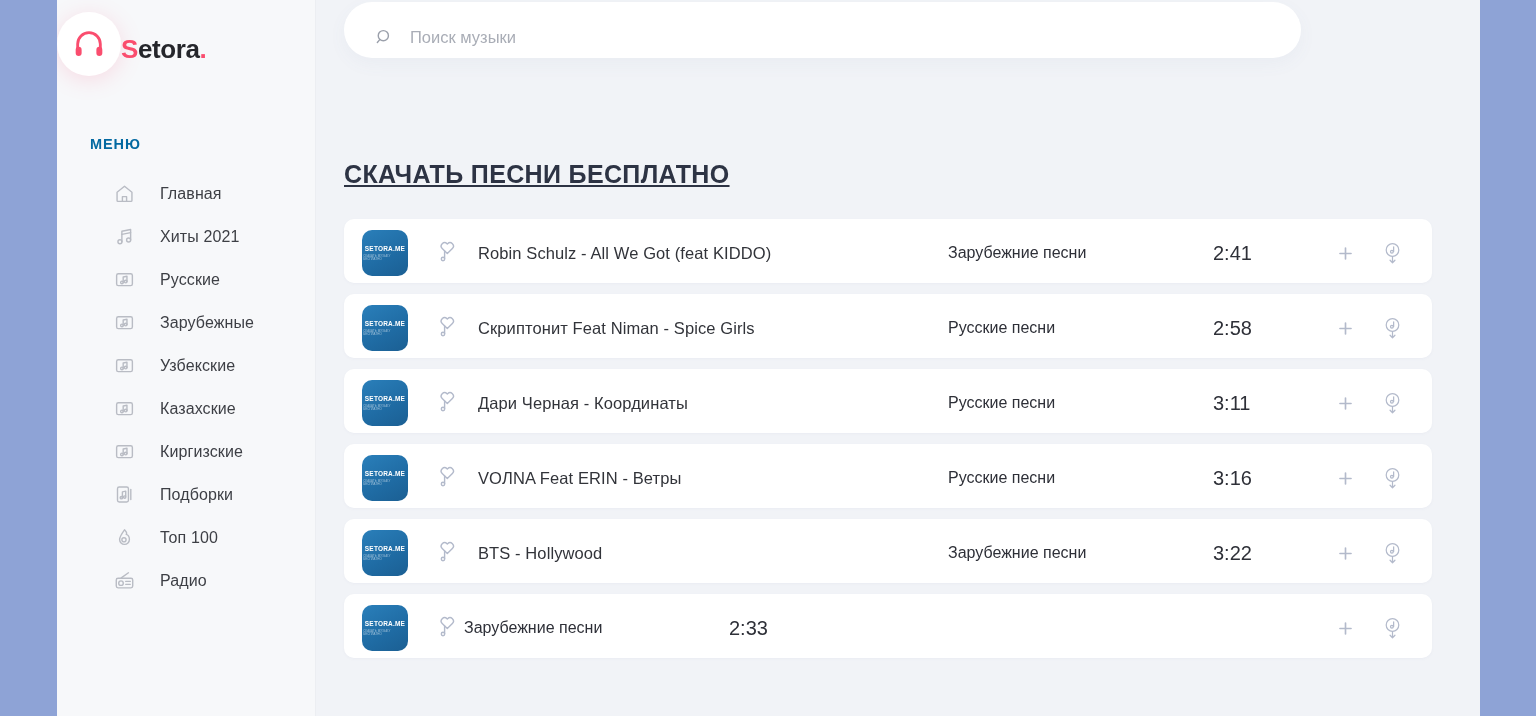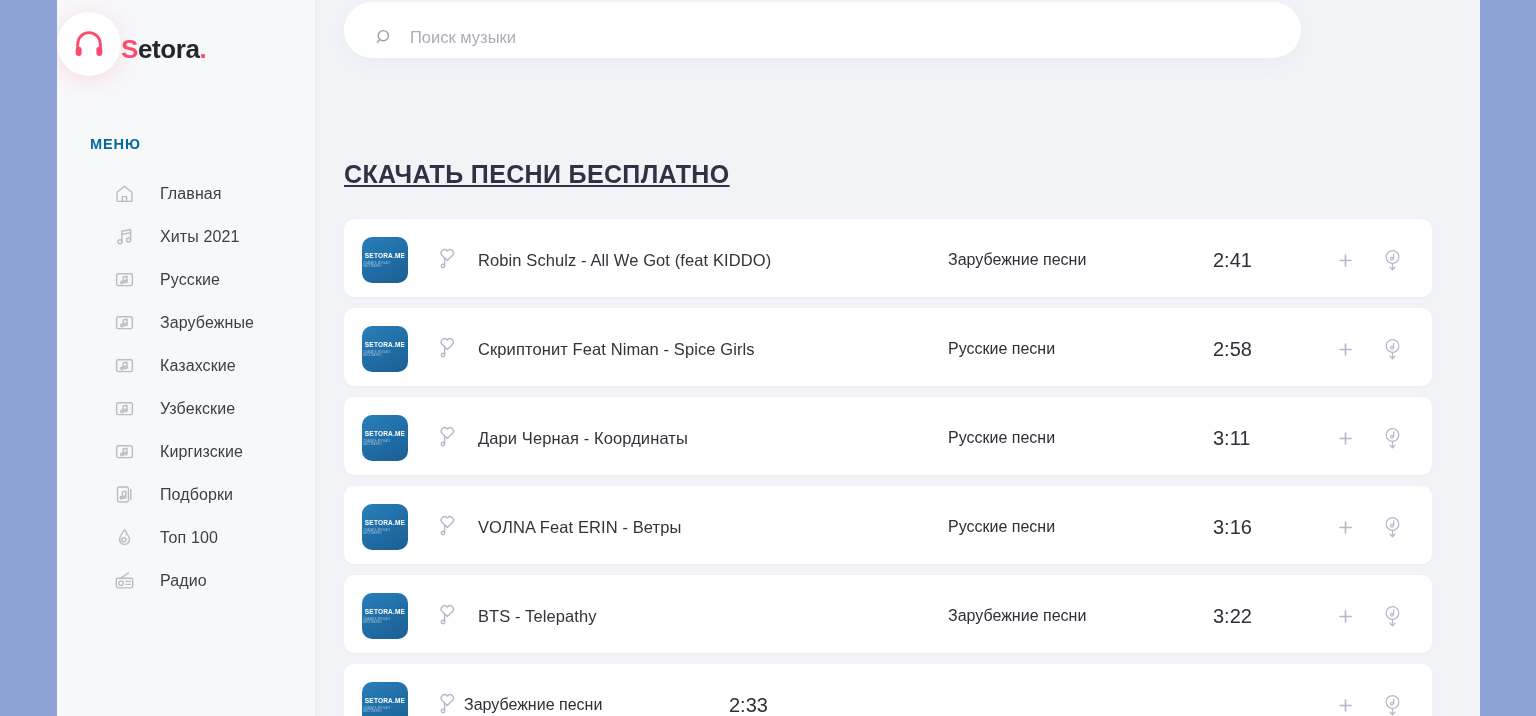--- a/index.html
+++ b/index.html
@@ -158,21 +158,21 @@
   }
 
   .track-list {
     position: absolute;
     left: 28px;
     top: 195px;
     width: 1088px;
   }
 
   .track-row {
-    height: 78px;
+    height: 64px;
     background: #ffffff;
     border-radius: 10px;
     margin-bottom: 11px;
     display: flex;
     align-items: center;
     padding: 4px 28px 0 18px;
     box-shadow: 0 1px 3px rgba(110, 124, 160, 0.05);
     cursor: pointer;
   }
 
@@ -329,33 +329,33 @@
 
       <div class="menu-item">
         <span class="mi-icon">
           <svg width="21" height="21" viewBox="0 0 24 24" fill="none" stroke="currentColor" stroke-width="1.6" stroke-linecap="round" stroke-linejoin="round">
             <rect x="3" y="5.5" width="18" height="13.5" rx="2"></rect>
             <path d="M10.5 15.3V9.2l4.3-.9v6"></path>
             <circle cx="9.1" cy="15.4" r="1.5"></circle>
             <circle cx="13.4" cy="14.4" r="1.5"></circle>
           </svg>
         </span>
-        <span class="mi-label">Казахские</span>
+        <span class="mi-label">Узбекские</span>
       </div>
 
       <div class="menu-item">
         <span class="mi-icon">
           <svg width="21" height="21" viewBox="0 0 24 24" fill="none" stroke="currentColor" stroke-width="1.6" stroke-linecap="round" stroke-linejoin="round">
             <rect x="3" y="5.5" width="18" height="13.5" rx="2"></rect>
             <path d="M10.5 15.3V9.2l4.3-.9v6"></path>
             <circle cx="9.1" cy="15.4" r="1.5"></circle>
             <circle cx="13.4" cy="14.4" r="1.5"></circle>
           </svg>
         </span>
-        <span class="mi-label">Узбекские</span>
+        <span class="mi-label">Казахские</span>
       </div>
 
       <div class="menu-item">
         <span class="mi-icon">
           <svg width="21" height="21" viewBox="0 0 24 24" fill="none" stroke="currentColor" stroke-width="1.6" stroke-linecap="round" stroke-linejoin="round">
             <rect x="3" y="5.5" width="18" height="13.5" rx="2"></rect>
             <path d="M10.5 15.3V9.2l4.3-.9v6"></path>
             <circle cx="9.1" cy="15.4" r="1.5"></circle>
             <circle cx="13.4" cy="14.4" r="1.5"></circle>
           </svg>
@@ -550,21 +550,21 @@
           <span class="t-main">SETORA.ME</span>
           <span class="t-sub">СКАЧАТЬ МУЗЫКУ БЕСПЛАТНО</span>
         </div>
         <div class="fav-btn">
           <svg width="24" height="26" viewBox="0 0 24 26" fill="none" stroke="currentColor" stroke-width="1.4" stroke-linecap="round" stroke-linejoin="round">
             <path d="M12.3 13.6 7.2 8.6a3.4 3.4 0 0 1 0-4.8 3.4 3.4 0 0 1 4.8 0l.3.3.3-.3a3.4 3.4 0 0 1 4.8 0 3.4 3.4 0 0 1 0 4.8z"></path>
             <path d="M9.6 11v7.6"></path>
             <circle cx="8" cy="19" r="1.7"></circle>
           </svg>
         </div>
-        <div class="track-title">BTS - Telepathy</div>
+        <div class="track-title">BTS - Hollywood</div>
         <div class="track-genre">Зарубежние песни</div>
         <div class="track-time">3:22</div>
         <div class="row-actions">
           <span class="act-btn">
             <svg width="19" height="19" viewBox="0 0 24 24" fill="none" stroke="currentColor" stroke-width="2.1" stroke-linecap="round">
                 <path d="M12 5v14M5 12h14"></path>
               </svg>
           </span>
           <span class="act-btn">
             <svg width="21" height="25" viewBox="0 0 24 28" fill="none" stroke="currentColor" stroke-width="1.4" stroke-linecap="round" stroke-linejoin="round">

